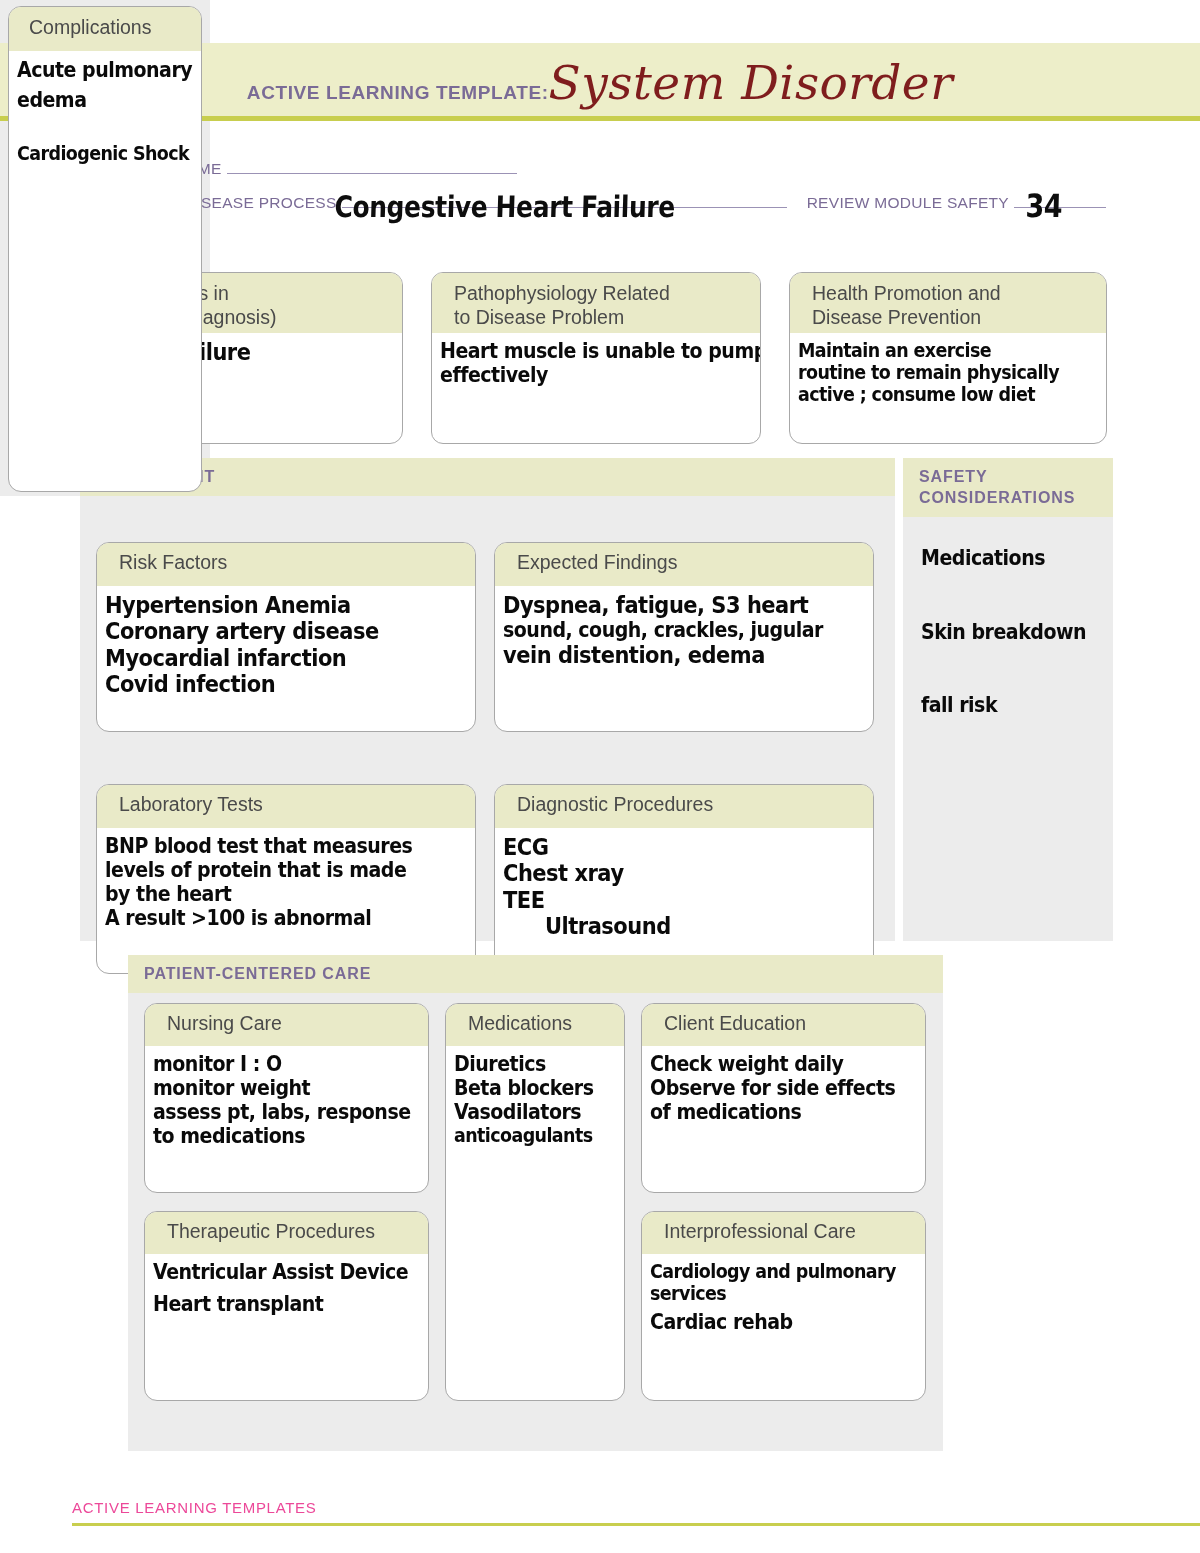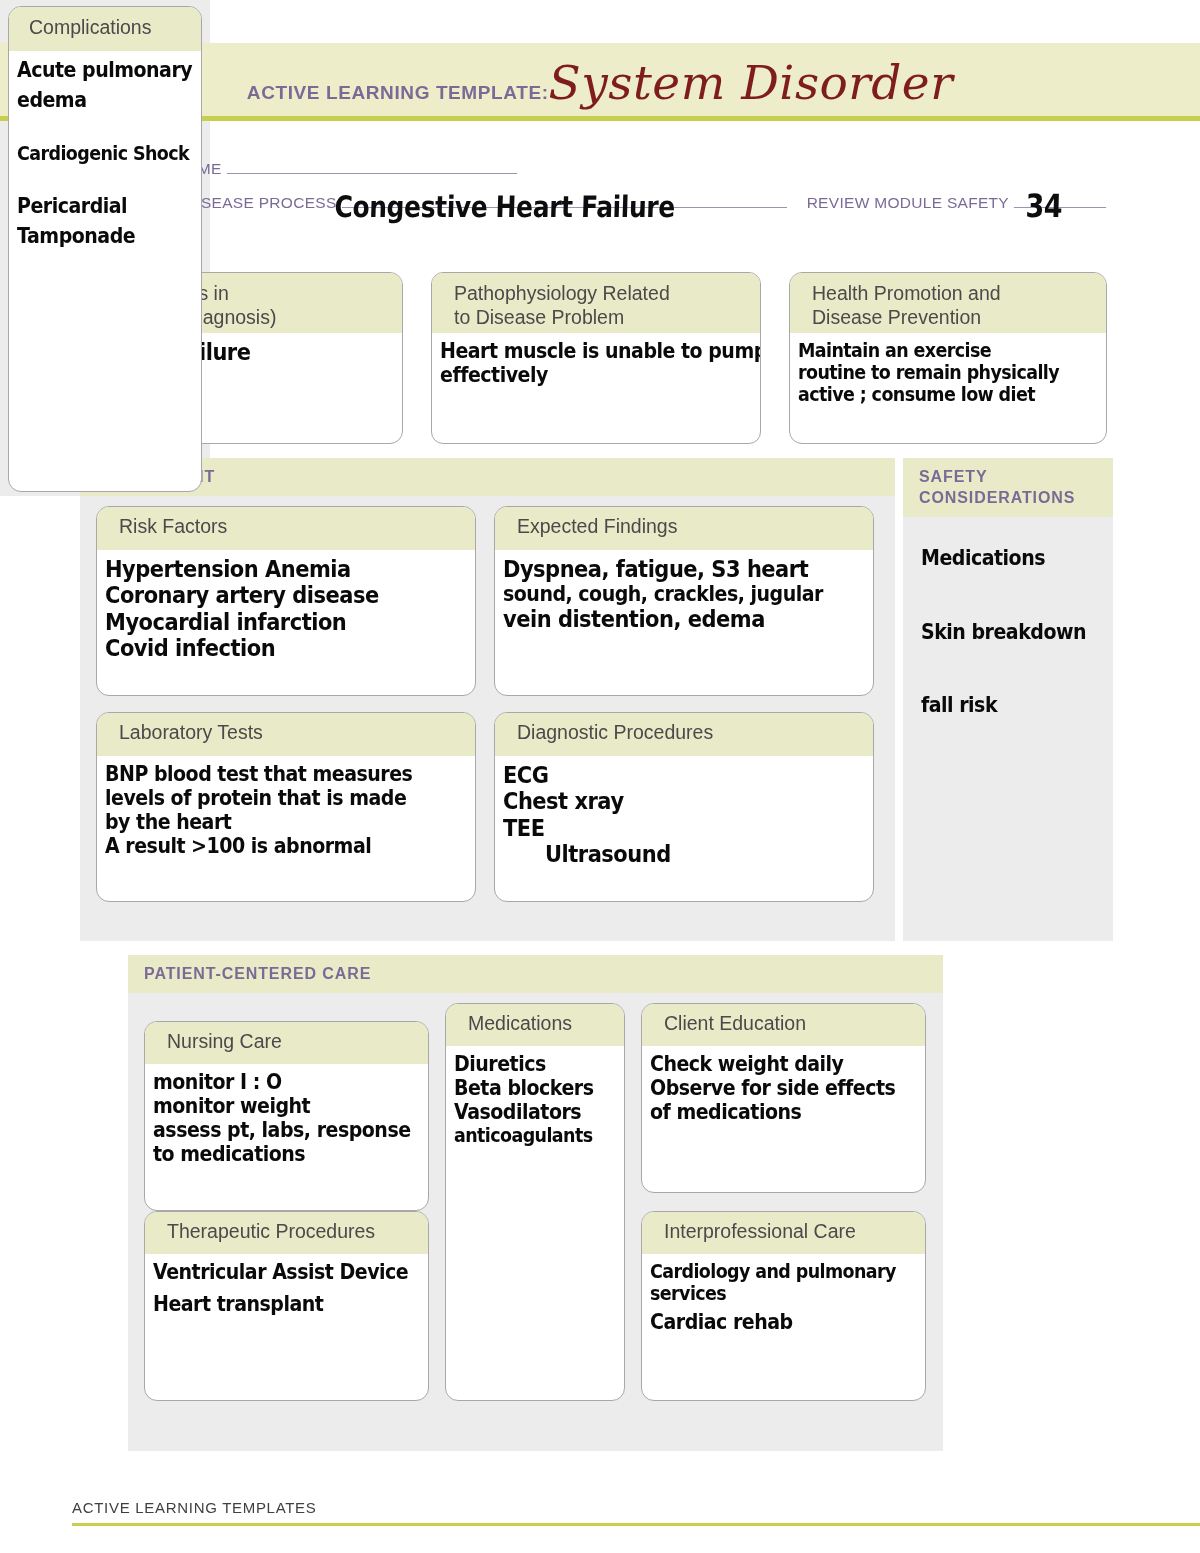--- a/index.html
+++ b/index.html
@@ -156,21 +156,21 @@
   #assessment-panel {
     left: 80px; top: 458px;
     width: 815px; height: 483px;
   }
   #assessment-grid {
     display: flex;
     flex-wrap: wrap;
     gap: 16px 18px;
     padding: 10px 14px 0 16px;
   }
-  #assessment-grid .card { width: 380px; height: 190px; }
+  #assessment-grid .card { width: 380px; height: 190px; margin-top: 36px; }
   #assessment-grid .card-head { height: 43px; padding-top: 8px; }
 
   
   #safety-panel {
     left: 903px; top: 458px;
     width: 210px; height: 483px;
   }
   #safety-panel .panel-title { padding-right: 10px; }
   .safety-list { padding: 28px 0 0 18px; }
   .safety-list .ink { margin-bottom: 50px; }
@@ -180,21 +180,21 @@
     left: 80px; top: 955px;
     width: 815px; height: 496px; margin-left: 48px;
   }
   #pcc-grid {
     position: relative;
     padding: 10px 0 0 16px;
     height: 452px;
   }
   #pcc-grid .card { position: absolute; }
   #pcc-grid .card-head { height: 42px; padding-top: 8px; }
-  .c-nursing   { left: 16px;  top: 28px;  width: 285px; height: 190px; }
+  .c-nursing   { left: 16px;  top: 10px;  width: 285px; height: 190px; }
   .c-meds      { left: 317px; top: 10px;  width: 180px; height: 398px; }
   .c-client    { left: 513px; top: 10px;  width: 285px; height: 190px; }
   .c-therap    { left: 16px;  top: 218px; width: 285px; height: 190px; }
   .c-interpro  { left: 513px; top: 218px; width: 285px; height: 190px; }
 
   
   #complications-panel {
     left: 903px; top: 955px;
     width: 210px; height: 496px;
     background: #ececec;
@@ -207,21 +207,21 @@
   .comp-group { margin-bottom: 30px; }
 
   
   .footer {
     position: absolute;
     left: 72px; bottom: 27px;
     width: 1128px;
   }
   .footer-text {
     font-size: 15px;
-    color: #404040;
+    color: #ec4899;
     letter-spacing: 0.7px;
     padding-bottom: 7px;
   }
   .footer-rule {
     border-top: 3px solid #c8ce4e;
     width: 1128px;
   }
 </style>
 </head>
 <body>
@@ -404,24 +404,20 @@
   <div class="card">
     <div class="card-head">Complications</div>
     <div class="comp-list">
       <div class="comp-group">
         <div class="ink sm">Acute pulmonary</div>
         <div class="ink sm"> edema</div>
       </div>
       <div class="comp-group">
         <div class="ink xs">Cardiogenic Shock</div>
       </div>
-      <div class="comp-group">
-        <div class="ink sm">Pericardial</div>
-        <div class="ink sm">Tamponade</div>
-      </div>
     </div>
   </div>
 </div>
 
 <div class="footer">
   <div class="footer-text">ACTIVE LEARNING TEMPLATES</div>
   <div class="footer-rule"></div>
 </div>
 
 </body></html>

